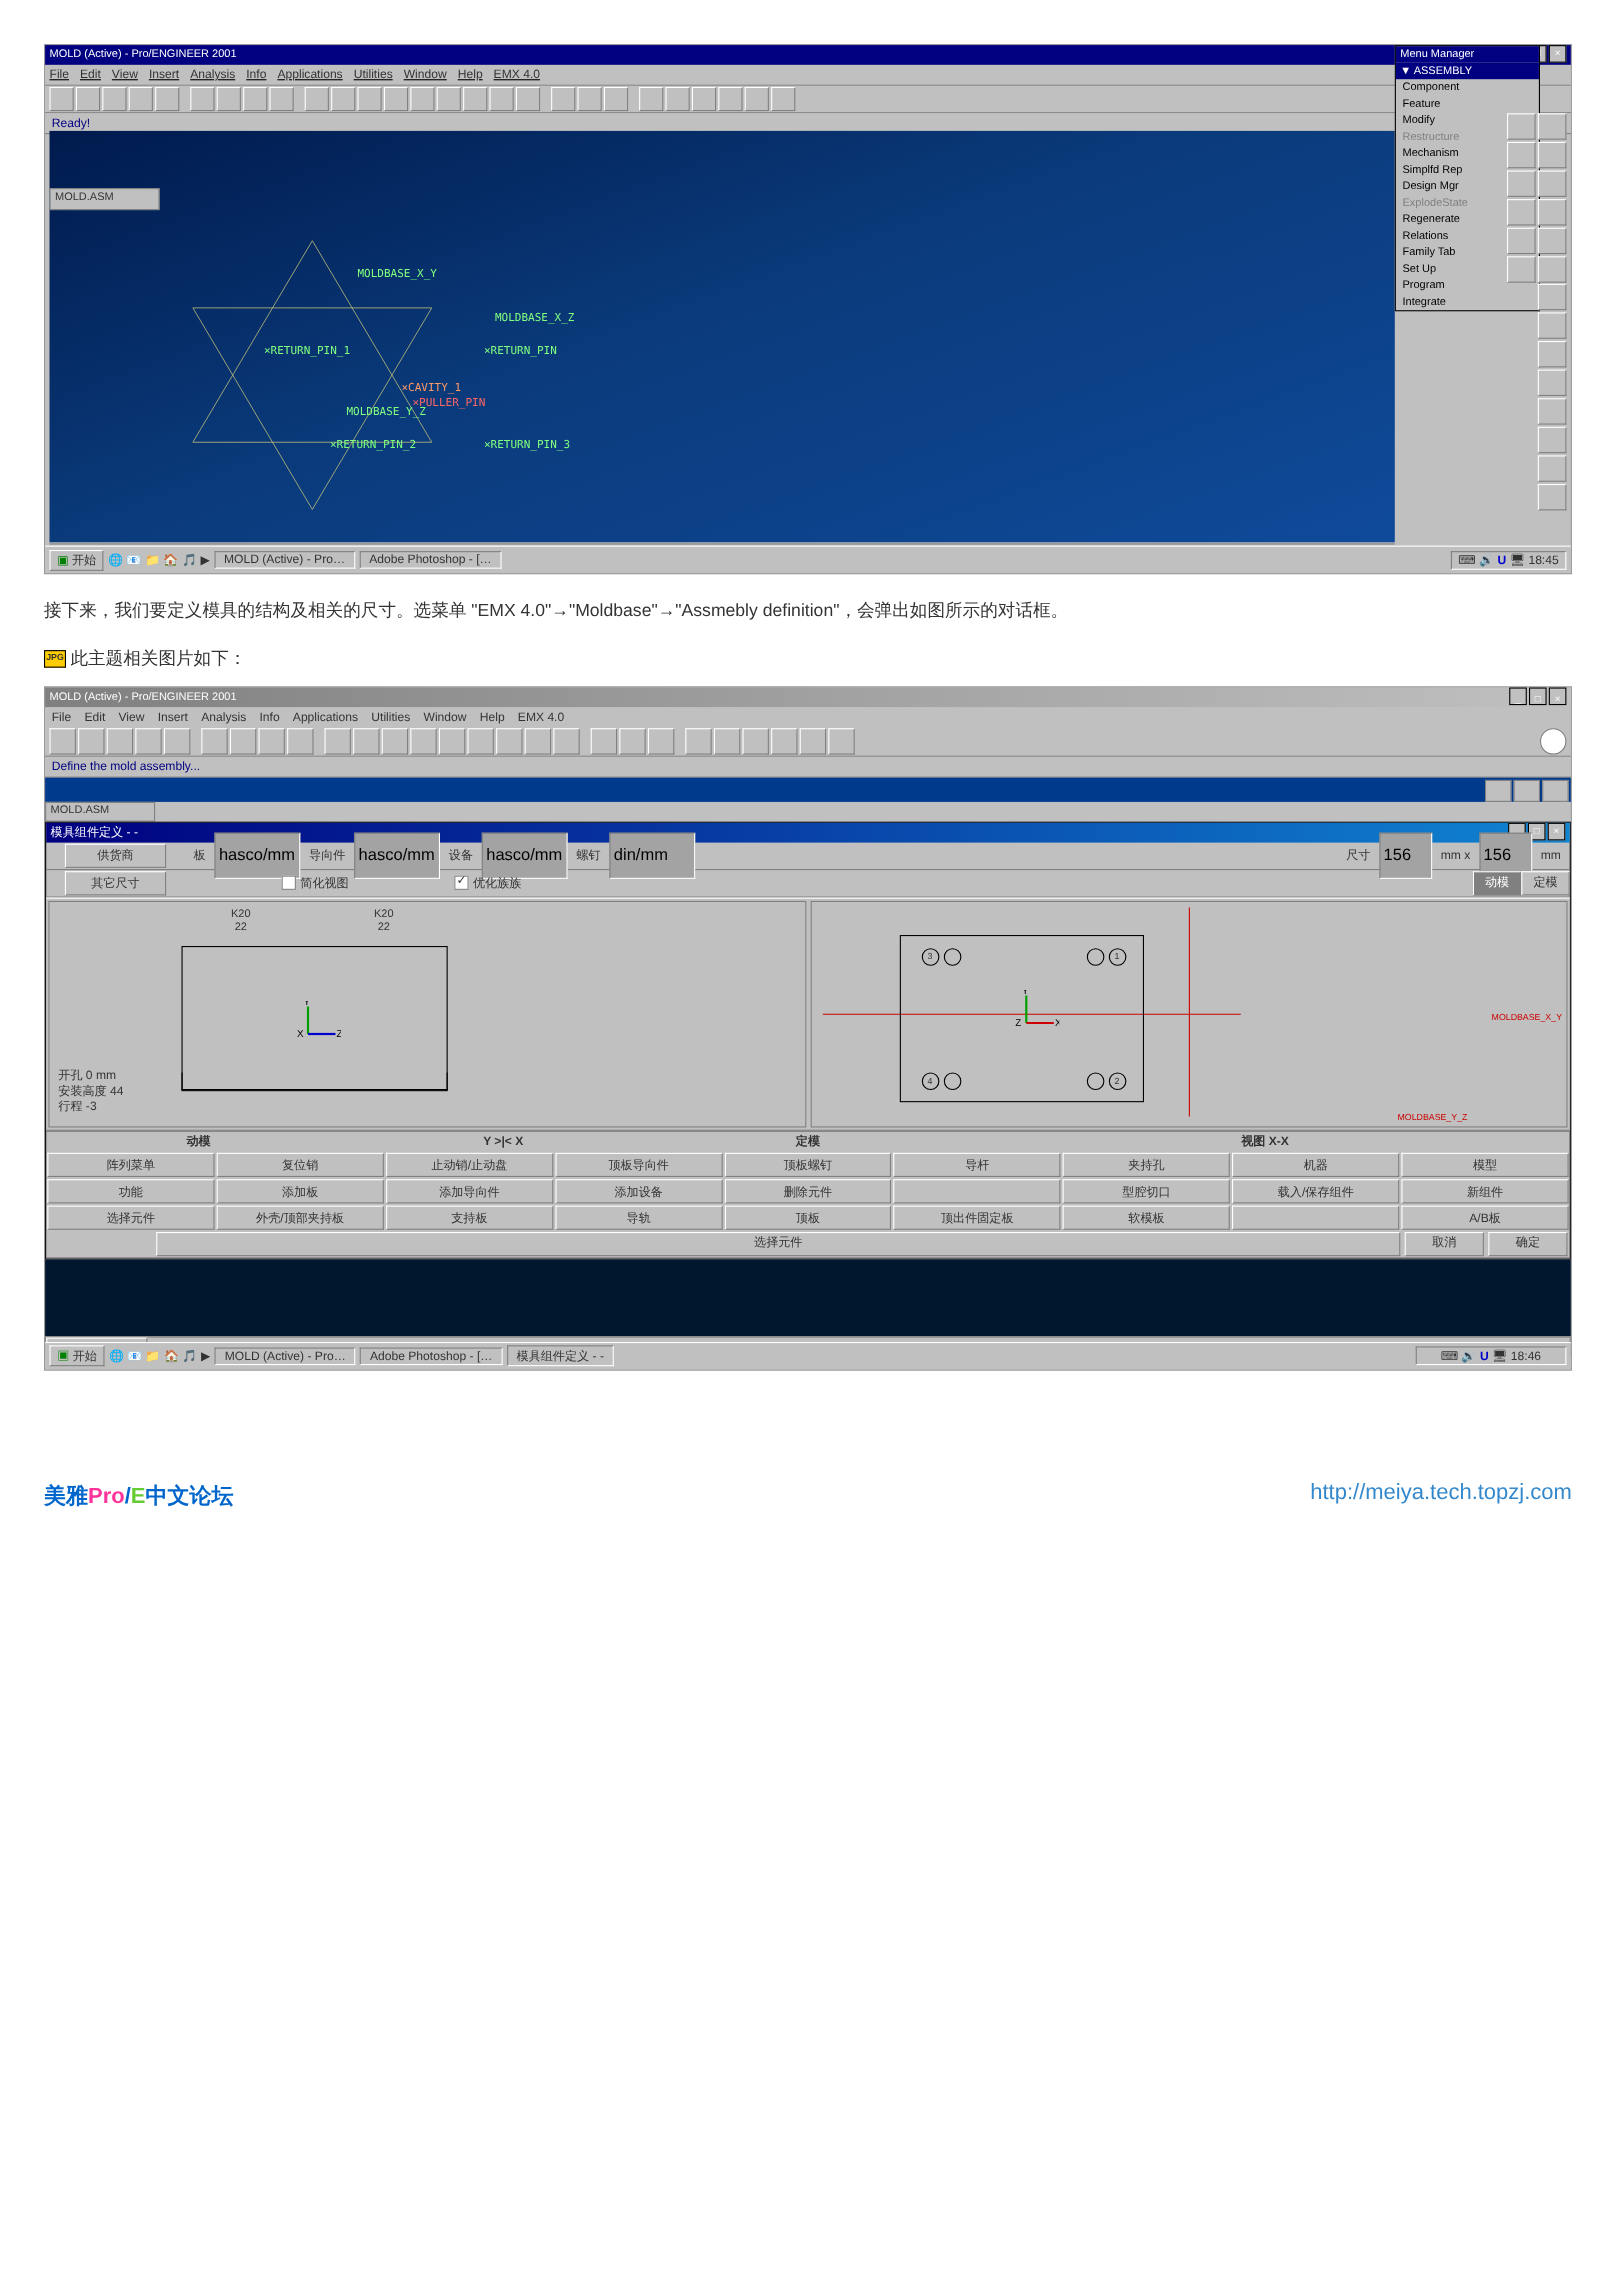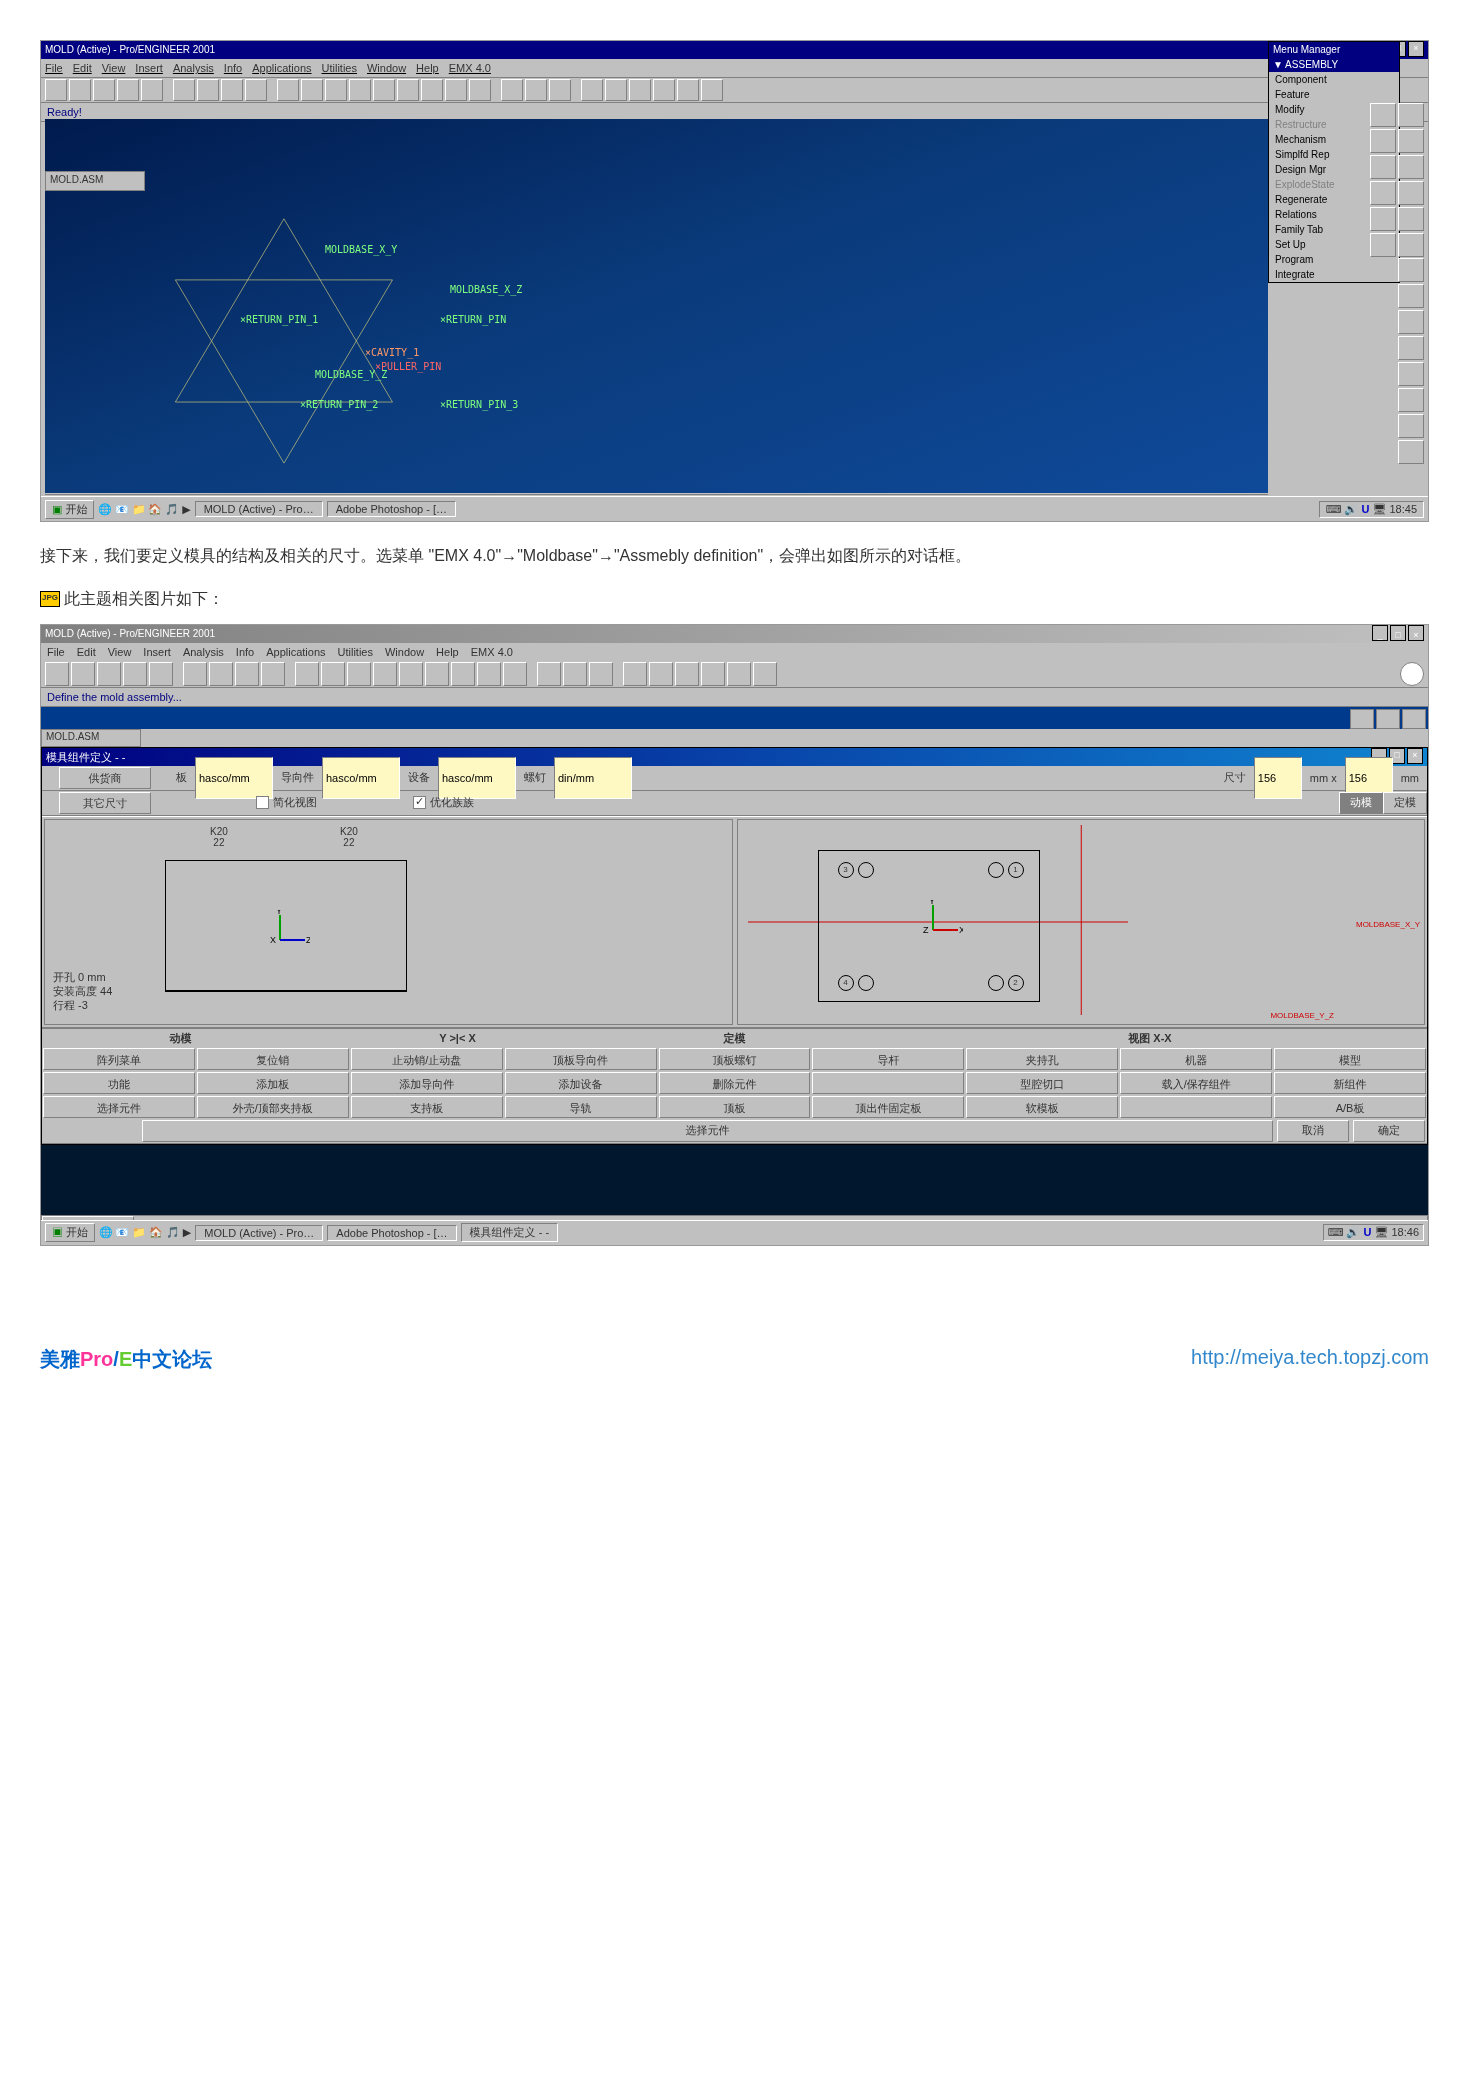--- a/index.html
+++ b/index.html
@@ -44,38 +44,38 @@
   .s2 .status{height:18px;background:#c0c0c0;color:#000080;font-size:11px;line-height:18px;padding:0 6px;border-bottom:1px solid #808080}
   .s2 .bluebar{height:22px;background:#003a8c}
   .s2 .tab2{height:16px;width:90px;background:#c0c0c0;border:1px solid #808080;font-size:10px;line-height:14px;padding:0 4px}
   .s2 .dlg{background:#c0c0c0;border:1px solid #000}
   .s2 .dlgtitle{height:18px;background:linear-gradient(90deg,#000080,#1084d0);color:#fff;font-size:11px;line-height:18px;padding:0 4px;display:flex;justify-content:space-between}
   .s2 .dlgtitle .wb{display:flex;gap:2px}
   .s2 .dlgtitle .wb div{width:14px;height:14px;background:#c0c0c0;border:1px solid #000;font-size:9px;text-align:center;line-height:12px}
   .s2 .row{display:flex;align-items:center;height:24px;border-bottom:1px solid #808080;font-size:11px}
   .s2 .cell{padding:0 8px;display:flex;align-items:center;gap:4px}
   .s2 .lblcell{width:90px;border:1px solid;border-color:#fff #808080 #808080 #fff;text-align:center;height:20px;line-height:20px;margin:17px}
-  .s2 .inp{height:18px;border:1px solid;border-color:#808080 #fff #fff #808080;background:#fef9c3;padding:11px 3px;font-size:11px;width:70px}
+  .s2 .inp{height:18px;border:1px solid;border-color:#808080 #fff #fff #808080;background:#a3a3a3;padding:11px 3px;font-size:15px;width:70px}
   .s2 .btn{height:20px;border:1px solid;border-color:#fff #808080 #808080 #fff;background:#c0c0c0;padding:0 10px;font-size:11px;line-height:18px;text-align:center}
   .s2 .viewport{display:flex;height:210px;background:#c0c0c0;border-top:1px solid #fff;border-bottom:1px solid #808080}
   .s2 .vp{position:relative;background:#c0c0c0;border:1px solid #808080}
   .s2 .vp .rect{position:absolute;border:1px solid #000}
   .s2 .smalltxt{position:absolute;font-size:11px;left:8px}
   .s2 .caprow{height:18px;display:flex;font-size:11px;border-top:1px solid #808080}
   .s2 .caprow div{flex:1;text-align:center;line-height:18px;font-weight:bold}
   .s2 .btnrow{display:flex;height:24px;font-size:11px}
   .s2 .btnrow .c{flex:1;border:1px solid;border-color:#fff #808080 #808080 #fff;text-align:center;line-height:22px;margin:1px}
   .s2 .btnrow .h{background:#c0c0c0}
   .s2 .black{height:70px;background:#00172e}
   .s2 .sc{height:16px;background:#c0c0c0;border:1px solid #808080;display:flex}
   .s2 .sc .t{width:90px;height:14px;border:1px solid;border-color:#fff #808080 #808080 #fff;background:#c0c0c0}
   .s2 .taskbar{position:absolute;left:0;right:0;bottom:0;height:24px;background:#c0c0c0;border-top:1px solid #fff;display:flex;align-items:center;gap:4px;padding:0 4px;font-size:11px}
   .s2 .taskbar .start{border:1px solid;border-color:#fff #808080 #808080 #fff;padding:1px 6px}
   .s2 .taskbar .task{border:1px solid;border-color:#808080 #fff #fff #808080;padding:1px 8px}
-  .s2 .taskbar .tray{margin-left:auto;border:1px solid;border-color:#808080 #fff #fff #808080;padding:1px 4px}
+  .s2 .taskbar .tray{margin-left:auto;border:1px solid;border-color:#808080 #fff #fff #808080;padding:1px 22px}
   
   .footer{display:flex;justify-content:space-between;margin-top:100px;font-size:20px}
   .footer .l{color:#0066cc;font-weight:bold}
   .footer .l .p{color:#ff3399}
   .footer .l .e{color:#66cc33}
   .footer .r{color:#3388cc}
 </style>
 </head>
 <body>
 

